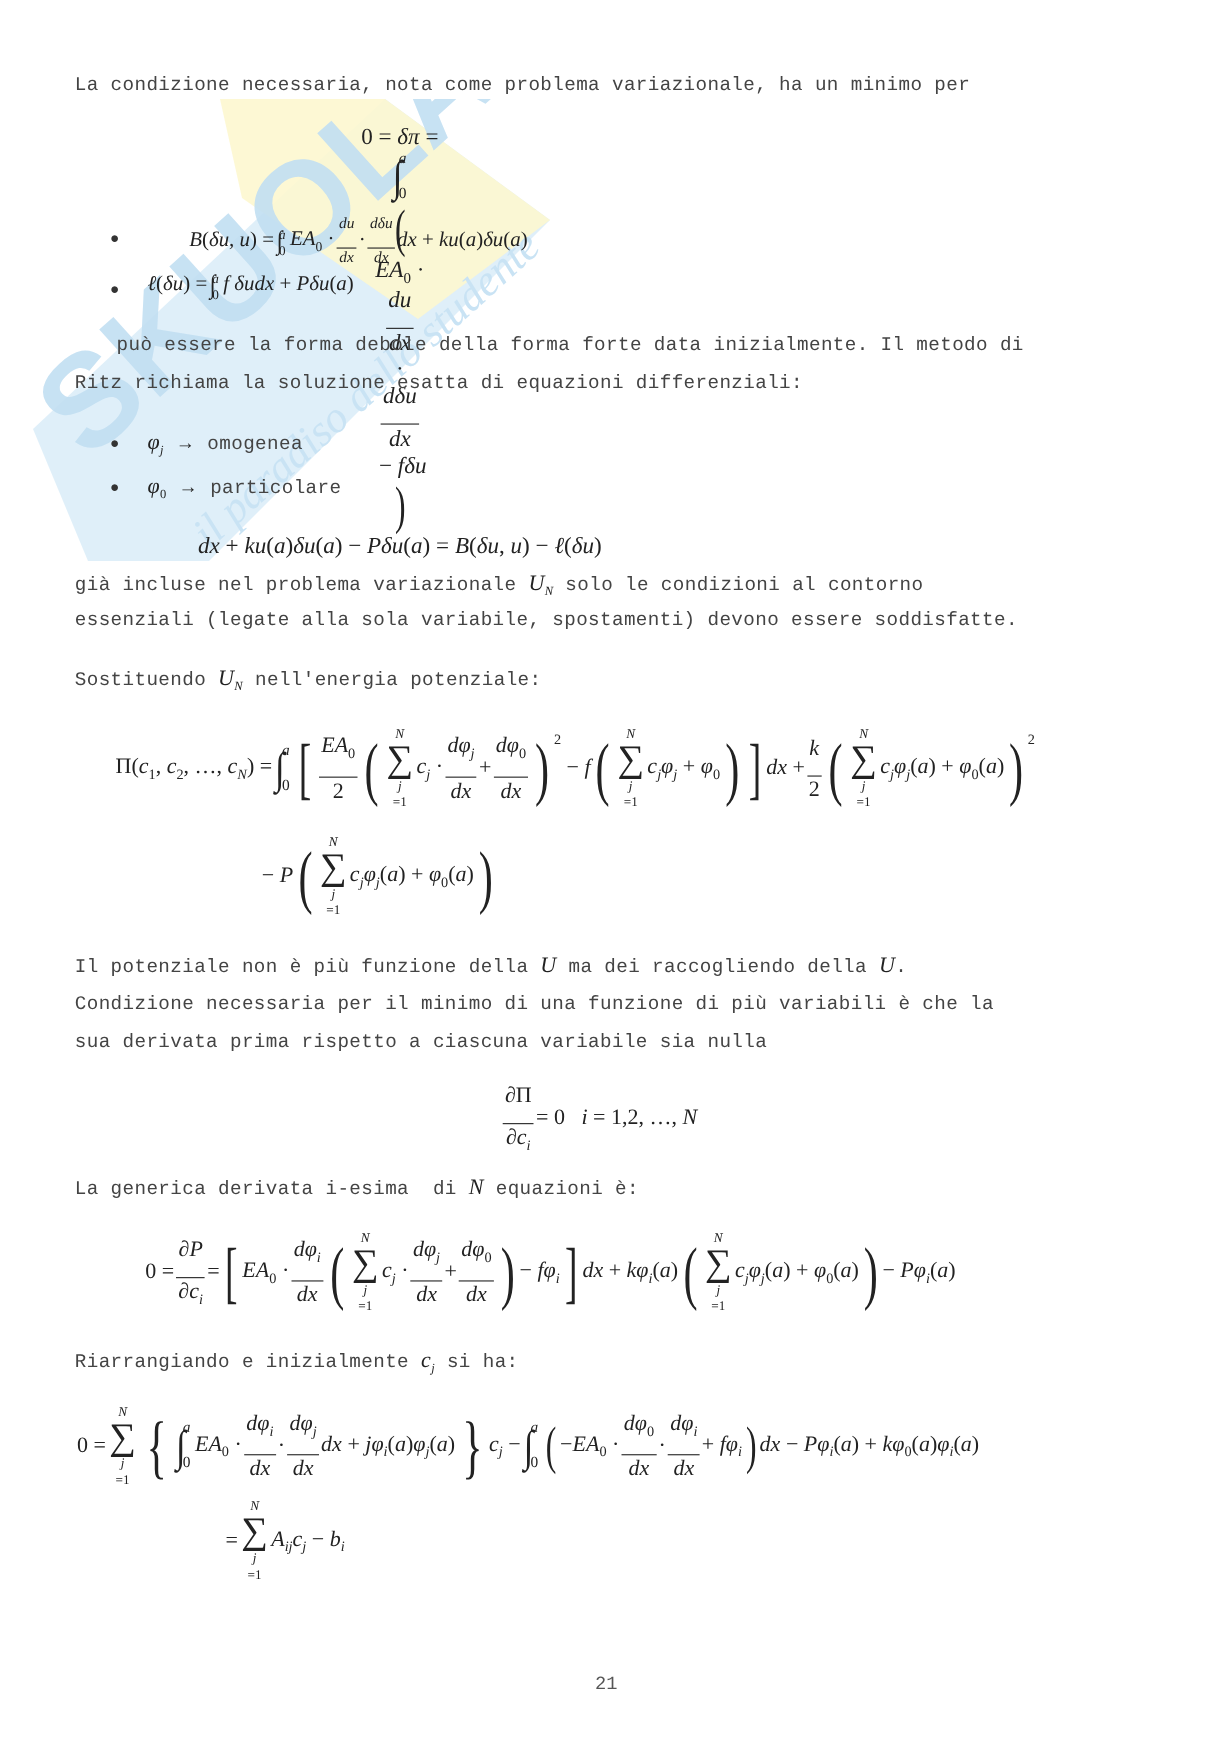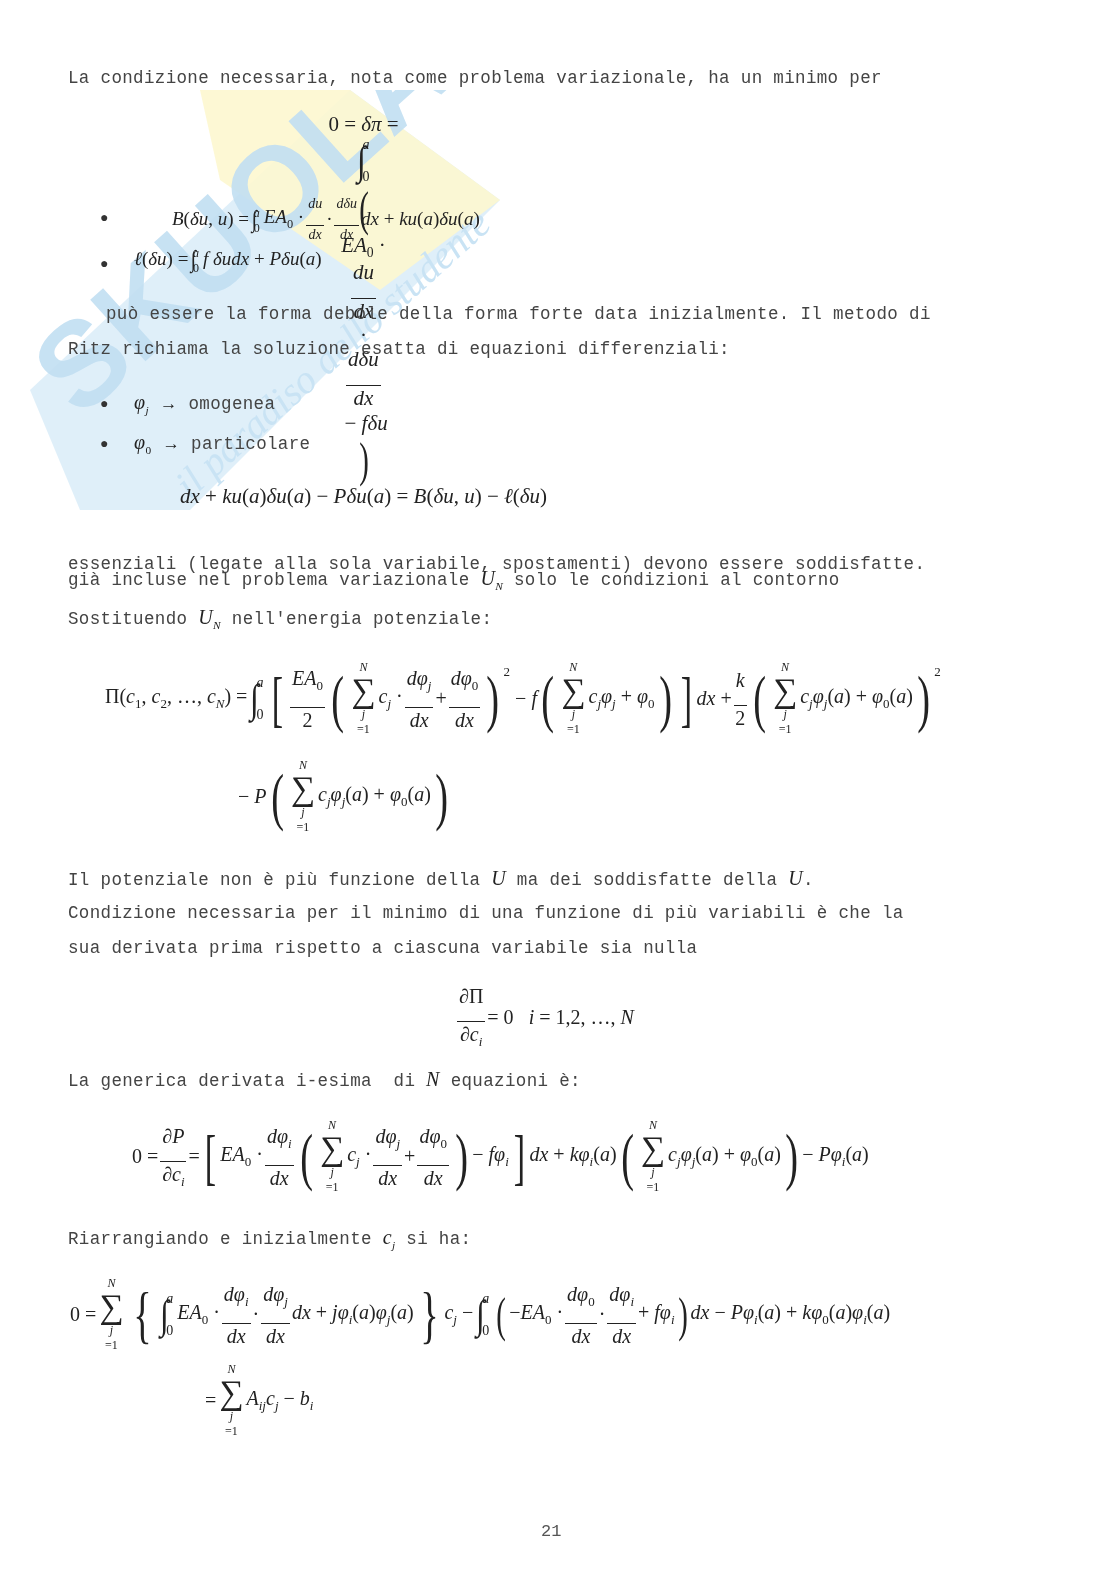--- a/index.html
+++ b/index.html
@@ -110,21 +110,21 @@
 
   <div class="txt" style="top:304px;margin-left:38px;">può essere la forma debole della forma forte data inizialmente. Il metodo di</div>
   <div class="txt" style="top:339px;">Ritz richiama la soluzione esatta di equazioni differenziali:</div>
 
   <span class="bullet" style="top:396px;">●</span>
   <div class="txt" style="left:134px; top:391px;"><span class="m" style="font-size:20px;">φ</span><sub class="m">j</sub> <span class="mu">→</span><span> omogenea</span></div>
 
   <span class="bullet" style="top:436px;">●</span>
   <div class="txt" style="left:134px; top:431px;"><span class="m" style="font-size:20px;">φ</span><sub class="mu">0</sub> <span class="mu">→</span><span> particolare</span></div>
 
-  <div class="txt" style="top:519px;margin-top:48px;"><span>già incluse nel problema variazionale </span><span class="m" style="font-size:20px;">U</span><sub class="m">N</sub><span> solo le condizioni al contorno</span></div>
+  <div class="txt" style="top:519px;"><span>già incluse nel problema variazionale </span><span class="m" style="font-size:20px;">U</span><sub class="m">N</sub><span> solo le condizioni al contorno</span></div>
   <div class="txt" style="top:554px;">essenziali (legate alla sola variabile, spostamenti) devono essere soddisfatte.</div>
 
   <div class="txt" style="top:606px;"><span>Sostituendo </span><span class="m" style="font-size:20px;">U</span><sub class="m">N</sub><span> nell'energia potenziale:</span></div>
 
   <div class="eq" style="left:105px; top:660px; font-size:20px;">
     <span>Π(<i>c</i><sub>1</sub>, <i>c</i><sub>2</sub>, …, <i>c<sub>N</sub></i>) =</span>
     <span class="int">
         <span class="sign">∫</span>
         <span class="lim">
           <span>a</span>
@@ -169,21 +169,21 @@
   </div>
 
   <div class="eq" style="left:238px; top:758px; font-size:20px;">
     <span>− <i>P</i></span>
     <span class="paren xl">(</span>
     <span class="sum"><i>N</i><span class="big">∑</span><i>j</i>=1</span>
     <span><i>c<sub>j</sub>φ<sub>j</sub></i>(<i>a</i>) + <i>φ</i><sub>0</sub>(<i>a</i>)</span>
     <span class="paren xl">)</span>
   </div>
 
-  <div class="txt" style="top:867px;"><span>Il potenziale non è più funzione della </span><span class="m" style="font-size:20px;">U</span><span> ma dei soddisfatte della </span><span class="m" style="font-size:20px;">U</span><span>.</span></div>
+  <div class="txt" style="top:867px;"><span>Il potenziale non è più funzione della </span><span class="m" style="font-size:20px;">U</span><span> ma dei raccogliendo della </span><span class="m" style="font-size:20px;">U</span><span>.</span></div>
   <div class="txt" style="top:903px;text-align:right;">Condizione necessaria per il minimo di una funzione di più variabili è che la</div>
   <div class="txt" style="top:938px;text-align:right;">sua derivata prima rispetto a ciascuna variabile sia nulla</div>
 
   <div class="eq" style="left:455px; top:985px; font-size:20px;">
     <span class="frac">
         <span><i>∂</i>Π</span>
         <span><i>∂c<sub>i</sub></i></span>
       </span>
     <span>= 0 &nbsp;&nbsp;<i>i</i> = 1,2, …, <i>N</i></span>
   </div>

